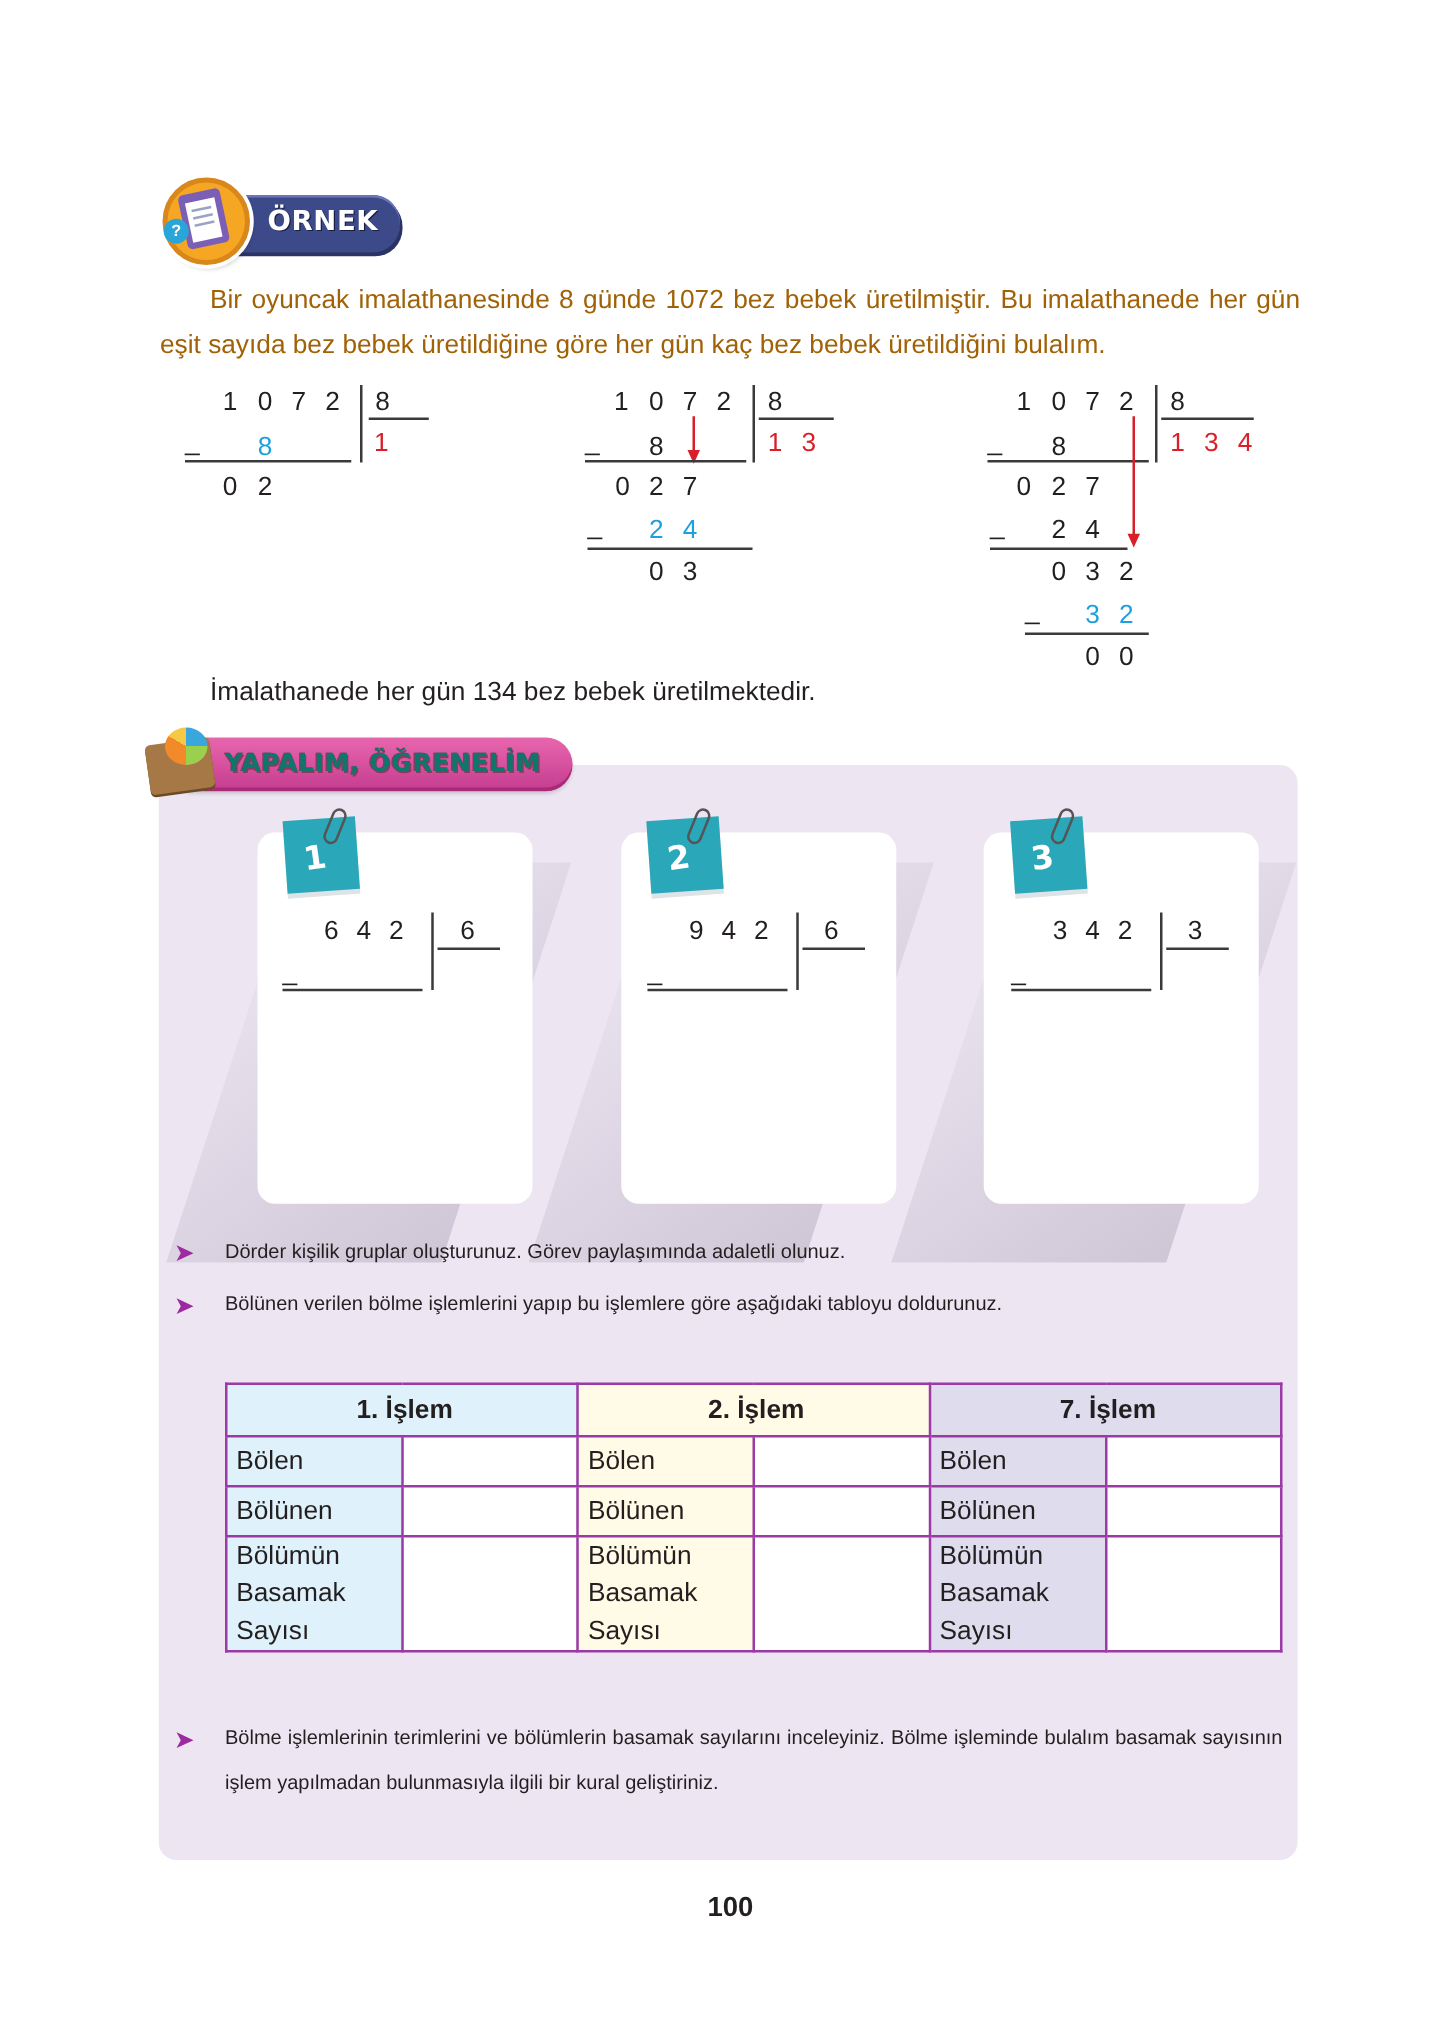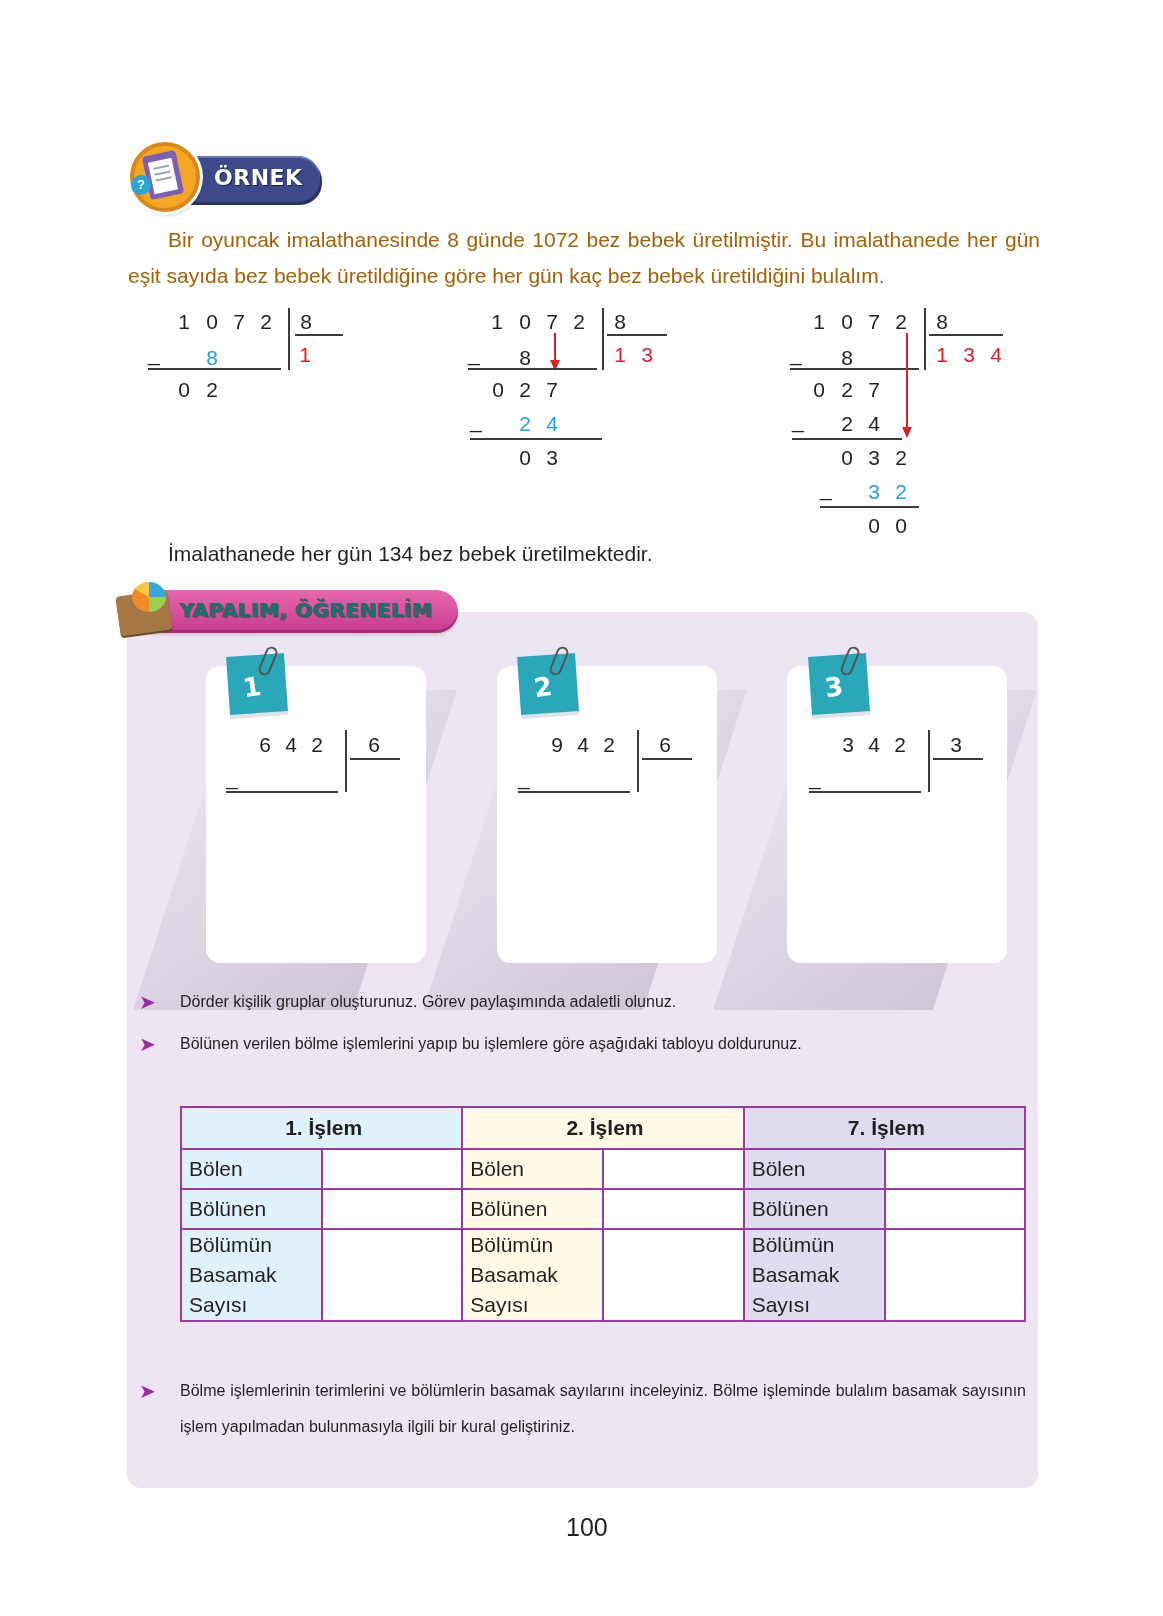--- a/index.html
+++ b/index.html
@@ -52,21 +52,21 @@
   .bullet { position: absolute; color: #9c2aa0; font-size: 20px; }
   .btext { position: absolute; font-size: 16px; line-height: 36px; }
 
   table.t { position: absolute; left: 180px; top: 1106px; width: 846px; border-collapse: collapse; font-size: 21px; }
   table.t td, table.t th { border: 2px solid #9c3aa5; padding: 0 7px; height: 40px; }
   table.t th { font-weight: bold; text-align: center; height: 42px; padding-left: 11px; }
   .c1 { background: #dff1fb; } .c2 { background: #fffbe6; } .c3 { background: #dfdcee; }
   .w { background: #fff; }
   .tall td { height: 94px; line-height: 30px; }
 
-  .pnum { left: 566px; top: 1513px; font-size: 25px; font-weight: normal; }
+  .pnum { left: 566px; top: 1513px; font-size: 22px; font-weight: bold; }
 </style>
 </head>
 <body>
 
 <div class="abs ornek-bar"></div>
 <div class="abs ornek-text">ÖRNEK</div>
 <div class="abs ornek-circle"></div>
 <div class="abs clipboard"></div>
 <div class="abs clipboard-paper">
   <div class="clip-line" style="margin:6px 4px 0;"></div>

